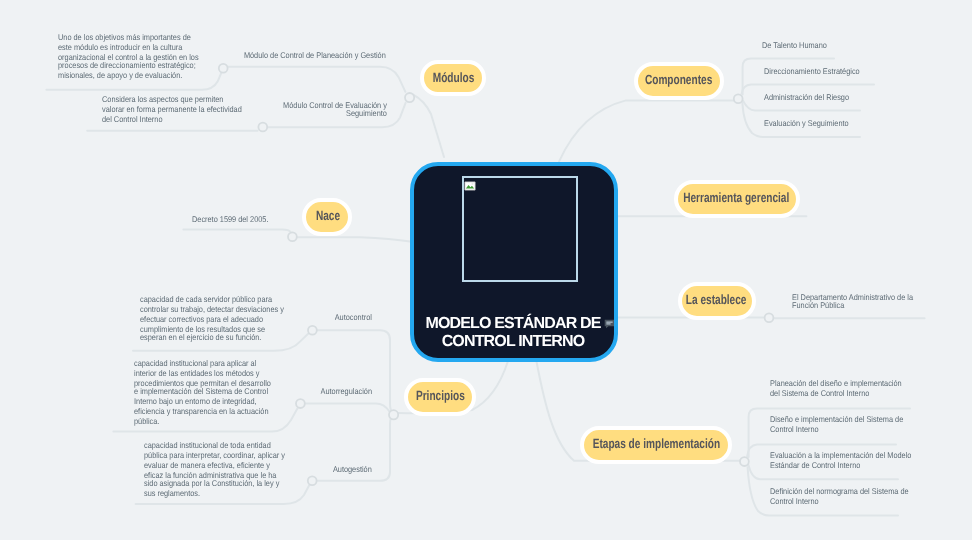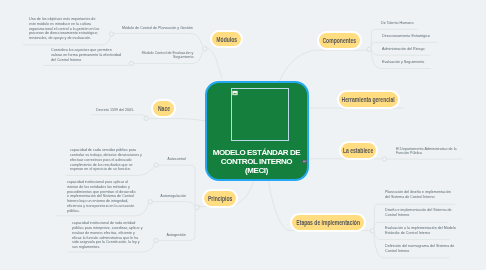--- a/index.html
+++ b/index.html
@@ -11,21 +11,21 @@
   svg#links{position:absolute;left:0;top:0;width:486px;height:270px;}
   .cap{position:absolute;background:#ffdd80;border:2px solid #fff;border-radius:999px;
        color:#55555a;display:flex;align-items:center;justify-content:center;
        box-sizing:border-box;}
   .cap > span{font-size:6.7px;font-weight:700;white-space:nowrap;display:inline-block;
        transform:scaleX(0.755);transform-origin:center;will-change:opacity;}
   .cap > span > i{font-style:normal;opacity:0.999;}
   .leaf{position:absolute;color:#5d6b75;font-size:4.15px;line-height:4.8px;white-space:nowrap;
         transform:scaleX(0.888);transform-origin:left top;will-change:opacity;}
   .lt{}
-  .center{position:absolute;background:#15803d;border:2.4px solid #24a8f0;border-radius:14px;box-sizing:border-box;}
+  .center{position:absolute;background:#0f172a;border:2.4px solid #24a8f0;border-radius:14px;box-sizing:border-box;}
   .center .ttl{position:absolute;left:0;right:0;bottom:3px;text-align:center;color:#fff;will-change:opacity;
        font-size:8px;font-weight:700;line-height:8.8px;letter-spacing:-0.42px;white-space:nowrap;}
   .imgbox{position:absolute;left:24px;top:5.5px;width:58px;height:53px;border:1px solid #bcd9ea;box-sizing:border-box;}
   .brokenimg{position:absolute;left:0.5px;top:0.5px;}
   .noteicon{position:absolute;right:-0.5px;bottom:14px;}
 </style>
 </head>
 <body>
 
 <div id="stage">
@@ -77,21 +77,20 @@
   <div class="imgbox">
     <svg class="brokenimg" viewBox="0 0 16 16" width="6" height="6">
       <path d="M1.2 2.6h13.6v10.8H1.2z" fill="#fdfdfd" stroke="#cfcfcf" stroke-width="1"></path>
       <path d="M2.5 11.2 6 6.6l2.6 3.2 2-2.2 2.9 3.6z" fill="#3f9b35"></path>
       <circle cx="11.3" cy="5.1" r="1.4" fill="#e8e8e8"></circle>
     </svg>
   </div>
   <div class="ttl">
     <div>MODELO ESTÁNDAR DE</div>
     <div>CONTROL INTERNO</div>
-    <div>(MECI)</div>
   </div>
   <svg class="noteicon" viewBox="0 0 16 16" width="5.5" height="5.5">
     <path d="M1 2.5h14v9.5H6.5L3 15v-3H1z" fill="#4a5560"></path>
     <path d="M4 6h8M4 8.6h5" stroke="#cfe0ec" stroke-width="1.4" stroke-linecap="round"></path>
   </svg>
 </div>
 <div class="cap" style="left:210px;top:30px;width:33px;height:18px;">
       <span><i>Módulos</i></span>
     </div>
 <div class="cap" style="left:151px;top:99px;width:25px;height:19px;">

